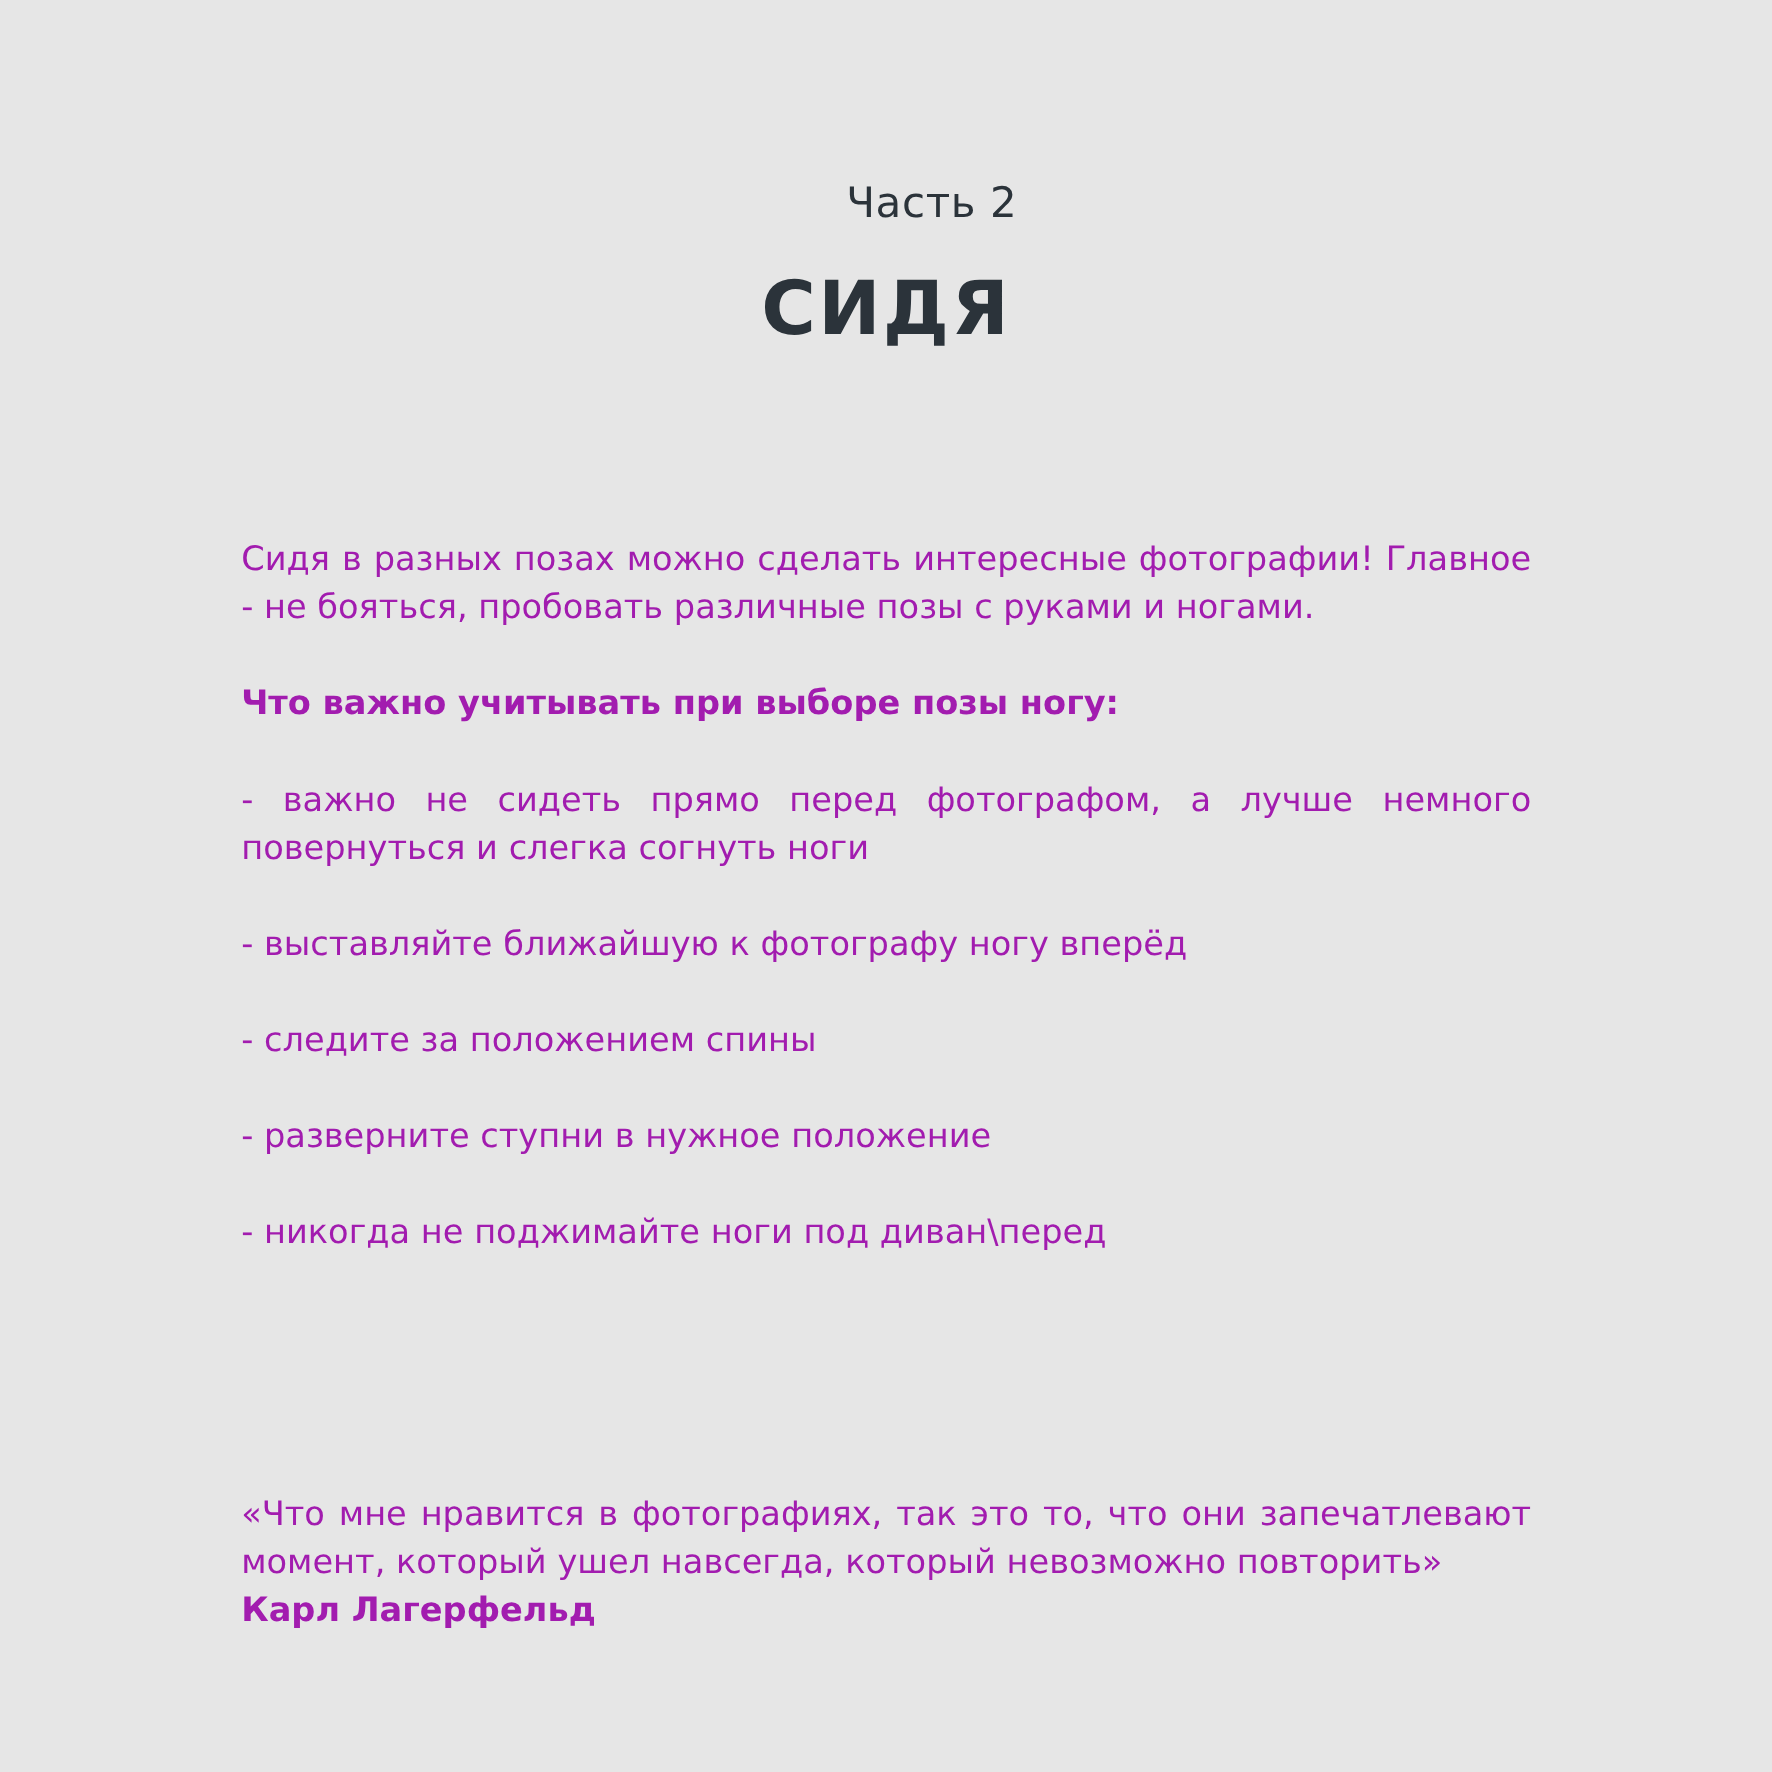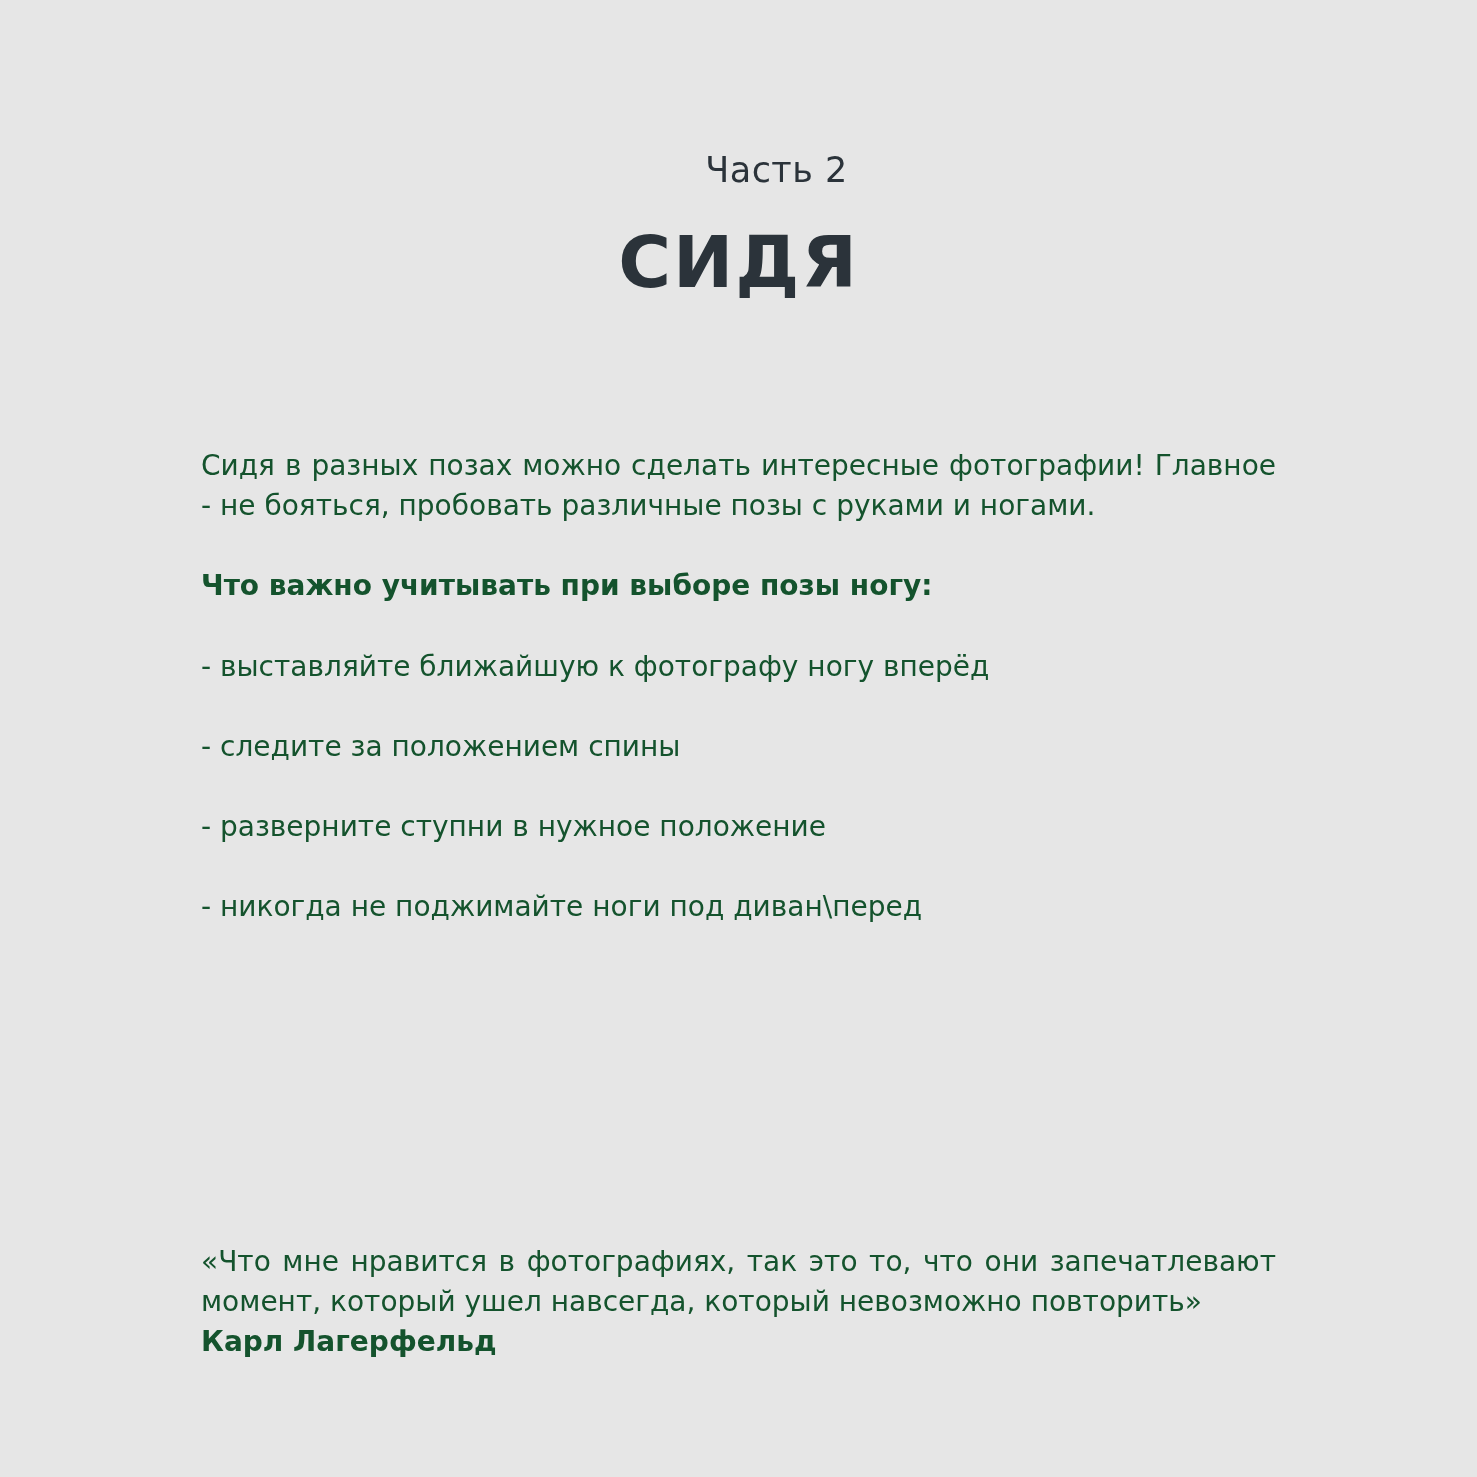--- a/index.html
+++ b/index.html
@@ -31,33 +31,33 @@
       letter-spacing: 0.5px;
       color: #2b333a;
       margin-left: 38px;
     }
     .title {
       position: absolute;
       top: 226px;
       left: 0;
       width: 1477px;
       text-align: center;
-      font-size: 72px;
+      font-size: 62px;
       font-weight: 700;
       letter-spacing: 2px;
       line-height: 1;
       color: #2b333a;
     }
     .content {
       position: absolute;
       left: 201px;
       width: 1075px;
       font-size: 28px;
       line-height: 40px;
-      color: #14532d;
+      color: #a21caf;
     }
     .intro {
       top: 446px;
       text-align: justify;
       text-align-last: left;
     }
     .justify-first {
       text-align: justify;
       text-align-last: left;
     }
@@ -93,20 +93,21 @@
 
   <div class="part-label">Часть 2</div>
 
   <div class="title">СИДЯ</div>
 
   <p class="content intro">Сидя в разных позах можно сделать интересные фотографии! Главное - не бояться, пробовать различные позы с руками и ногами.</p>
 
   <p class="content subheading">Что важно учитывать при выборе позы ногу:</p>
 
   <div class="content list">
+    <p class="item justify-first">- важно не сидеть прямо перед фотографом, а лучше немного повернуться и слегка согнуть ноги</p>
     <p class="item">- выставляйте ближайшую к фотографу ногу вперёд</p>
     <p class="item">- следите за положением спины</p>
     <p class="item">- разверните ступни в нужное положение</p>
     <p class="item">- никогда не поджимайте ноги под диван\перед</p>
   </div>
 
   <div class="content quote">
     <p class="quote-text">«Что мне нравится в фотографиях, так это то, что они запечатлевают момент, который ушел навсегда, который невозможно повторить»</p>
     <p class="author">Карл Лагерфельд</p>
   </div>

